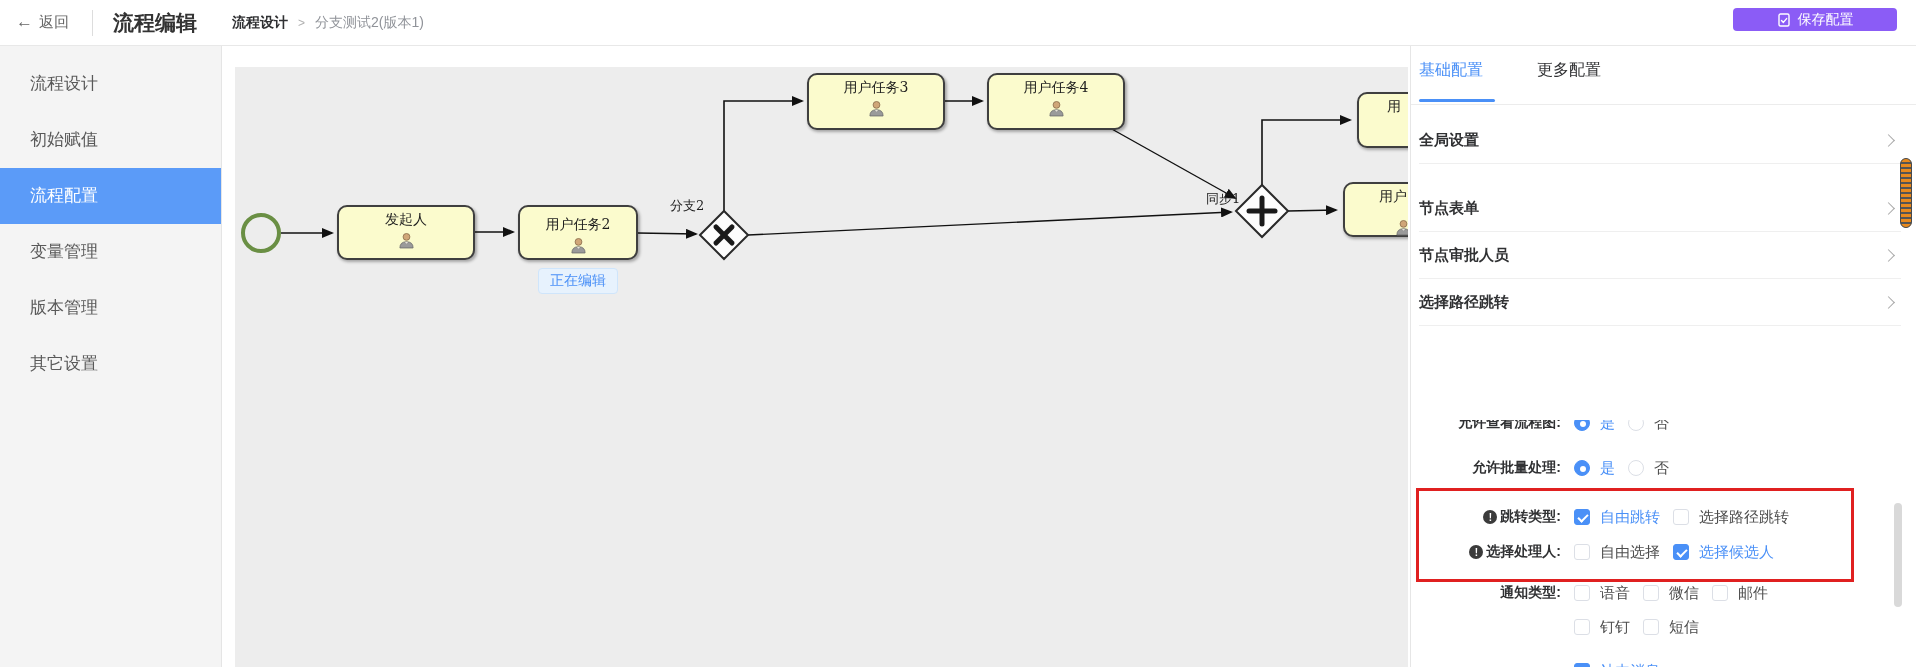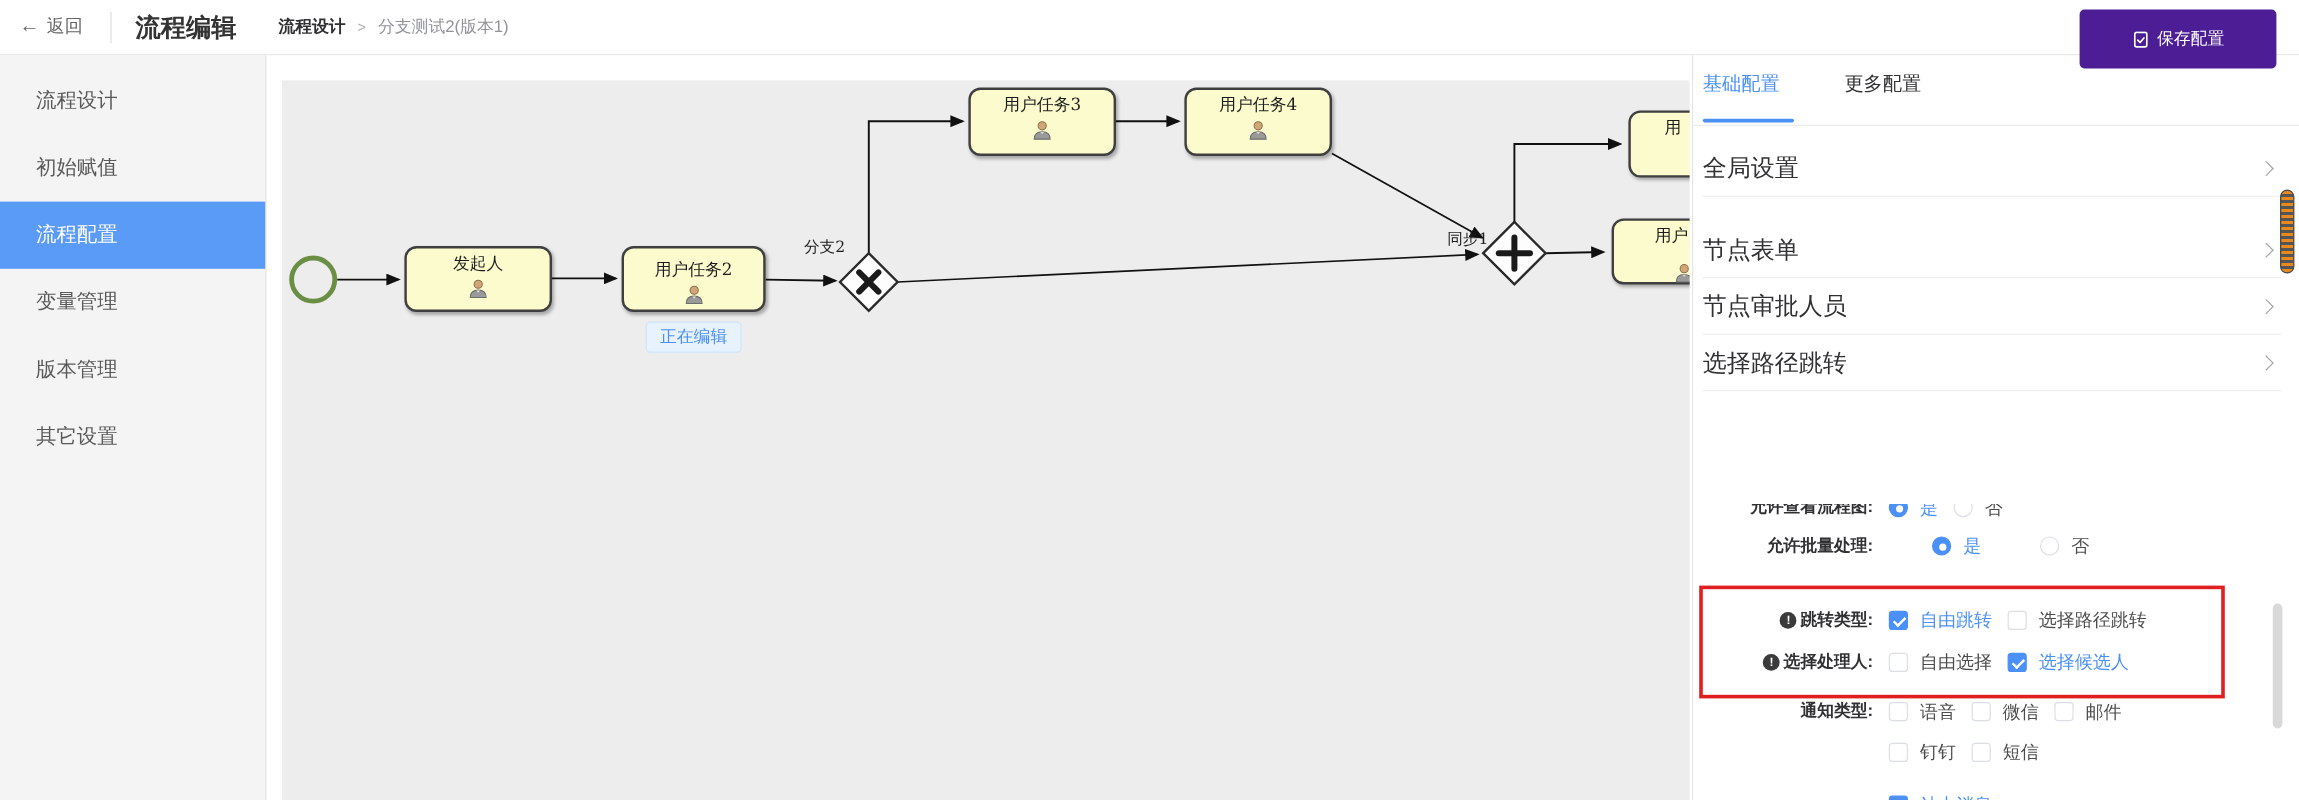--- a/index.html
+++ b/index.html
@@ -10,50 +10,50 @@
   .topbar { position:absolute; left:0; top:0; width:1916px; height:46px; background:#fff;
     border-bottom:1px solid #e8e8e8; z-index:30; }
   .back { position:absolute; left:16px; top:12px; font-size:15px; color:#666; cursor:pointer; display:flex; align-items:center; gap:6px;}
   .back .arrow { font-size:17px; color:#666; }
   .tb-divider { position:absolute; left:92px; top:10px; width:1px; height:26px; background:#ddd; }
   .tb-title { position:absolute; left:113px; top:9px; font-size:21px; font-weight:600; color:#333; }
   .crumbs { position:absolute; left:232px; top:14px; font-size:14px; display:flex; gap:10px; align-items:center;}
   .crumb-root { color:#303133; font-weight:bold; cursor:pointer; }
   .crumb-sep { color:#b0b0b0; font-size:12px; }
   .crumb-cur { color:#909399; }
-  .save-btn { position:absolute; left:1733px; top:8px; width:164px; height:49px; background:#4c1d95; color:#fff;
+  .save-btn { position:absolute; left:1733px; top:8px; width:164px; height:23px; background:#8b5cf6; color:#fff;
     border:none; border-radius:4px; font-size:14px; display:flex; align-items:center; justify-content:center; gap:7px; cursor:pointer; }
 
   
   .sidebar { position:absolute; left:0; top:46px; width:222px; height:621px; background:#f4f4f4; border-right:1px solid #e5e5e5; }
   .side-item { position:relative; height:56px; line-height:56px; padding-left:30px; font-size:17px; color:#595959; font-weight:500; cursor:pointer; }
   .side-item.active { background:#5b9bf8; color:#fff; }
 
   
   .canvas { position:absolute; left:235px; top:67px; width:1173px; height:600px; background:#ededed; overflow:hidden; }
   .edges { position:absolute; left:0; top:0; }
-  .node { position:absolute; width:123px; height:55px; background:#fbfbcd; border:2px solid #3f3f3f; border-radius:10px;
+  .node { position:absolute; width:138px; height:55px; background:#fbfbcd; border:2px solid #3f3f3f; border-radius:10px;
     box-shadow:1.5px 2px 3px rgba(0,0,0,.3); display:flex; flex-direction:column; align-items:center; cursor:pointer; }
   .node-title { font-family:"DejaVu Serif","Liberation Serif",serif; font-size:14px; color:#1d1d1d; margin-top:4px; }
   .node .person { margin-top:3px; }
   .node.partial { align-items:flex-start; }
   .node.partial .node-title { margin-left:28px; }
   .gw-label { position:absolute; font-family:"DejaVu Serif","Liberation Serif",serif; font-size:13px; color:#1d1d1d; }
   .editing-badge { position:absolute; left:303px; top:201px; padding:3px 11px; background:#e7f2fd; border:1px solid #cfe5fb;
     border-radius:4px; color:#4a90f7; font-size:14px; }
 
   
   .panel { position:absolute; left:1410px; top:46px; width:506px; height:621px; background:#fff; border-left:1px solid #e6e6e6; }
   .tabs { position:absolute; left:0; top:0; width:100%; height:59px; border-bottom:1px solid #ececec; }
   .tab { position:absolute; top:14px; font-size:16px; cursor:pointer; color:#303133; }
   .tab.active { color:#4a90f7; }
   .tab-underline { position:absolute; left:8px; top:53px; width:76px; height:3px; background:#4a90f7; border-radius:2px; }
   .sec-row { position:absolute; left:8px; width:482px; height:47px; border-bottom:1px solid #efefef;
     display:flex; align-items:center; justify-content:space-between; cursor:pointer; }
-  .sec-label { font-size:20px; font-weight:normal; color:#303133; }
+  .sec-label { font-size:15px; font-weight:bold; color:#303133; }
   .chev { width:9px; height:9px; border-right:1.6px solid #a8a8a8; border-bottom:1.6px solid #a8a8a8; margin-right:8px; }
   .chev.right { transform:rotate(-45deg); }
   .chev.down { transform:rotate(45deg); }
   .set-all-btn { position:absolute; left:7px; top:334px; width:160px; height:38px; background:#fff; border:1px solid #dcdfe6;
     border-radius:4px; font-size:14px; color:#606266; cursor:pointer; }
   .form-scroll { position:absolute; left:0; top:374px; width:506px; height:247px; overflow:hidden; }
   .form-row { position:absolute; left:0; width:470px; height:30px; display:flex; align-items:center; }
   .form-label { width:150px; text-align:right; font-size:14px; font-weight:bold; color:#303133; white-space:nowrap;
     display:flex; justify-content:flex-end; align-items:center; gap:3px; }
   .req-ico { width:14px; height:14px; border-radius:50%; background:#3b3b3b; color:#fff; font-size:10px; font-weight:bold;
@@ -240,21 +240,21 @@
       <span class="opt">
         <span class="rd on"></span>
         <span class="opt-text on">是</span>
       </span>
       <span class="opt">
         <span class="rd"></span>
         <span class="opt-text">否</span>
       </span>
     </div>
 
-    <div class="form-row" style="top:20px;gap:36px;">
+    <div class="form-row" style="top:33px;">
       <div class="form-label">允许批量处理:</div>
       <span class="opt">
         <span class="rd on"></span>
         <span class="opt-text on">是</span>
       </span>
       <span class="opt">
         <span class="rd"></span>
         <span class="opt-text">否</span>
       </span>
     </div>

